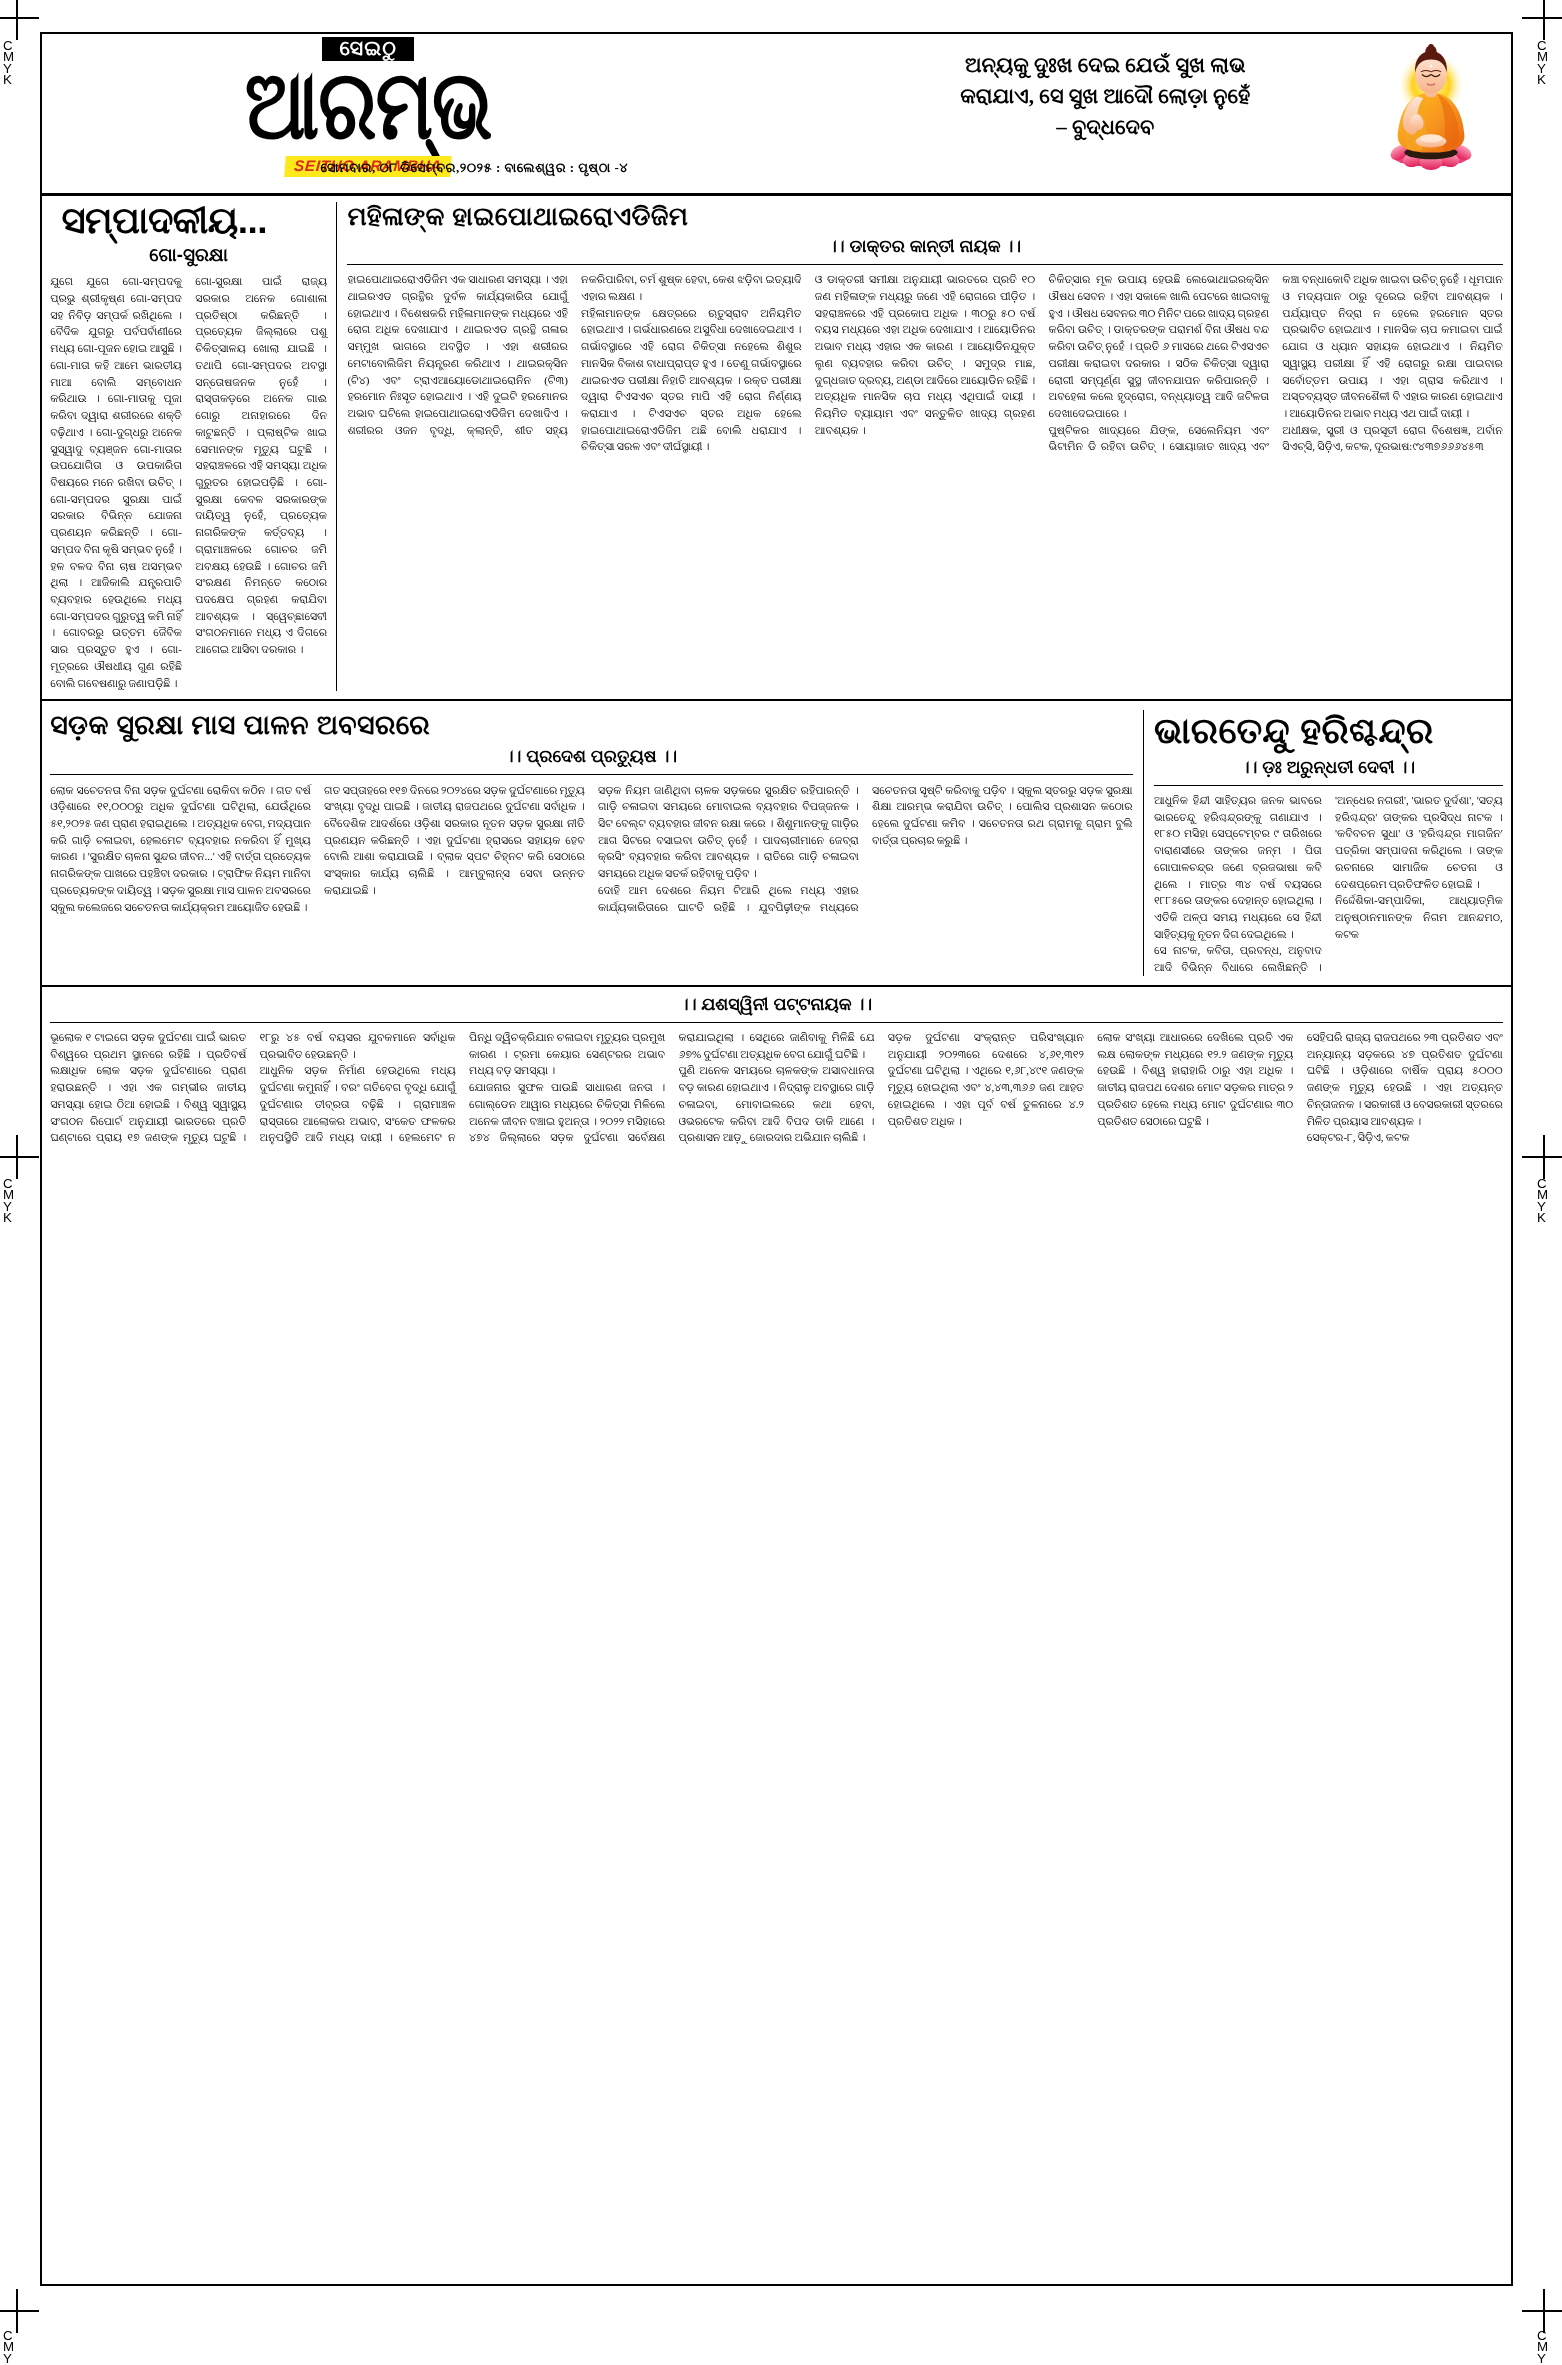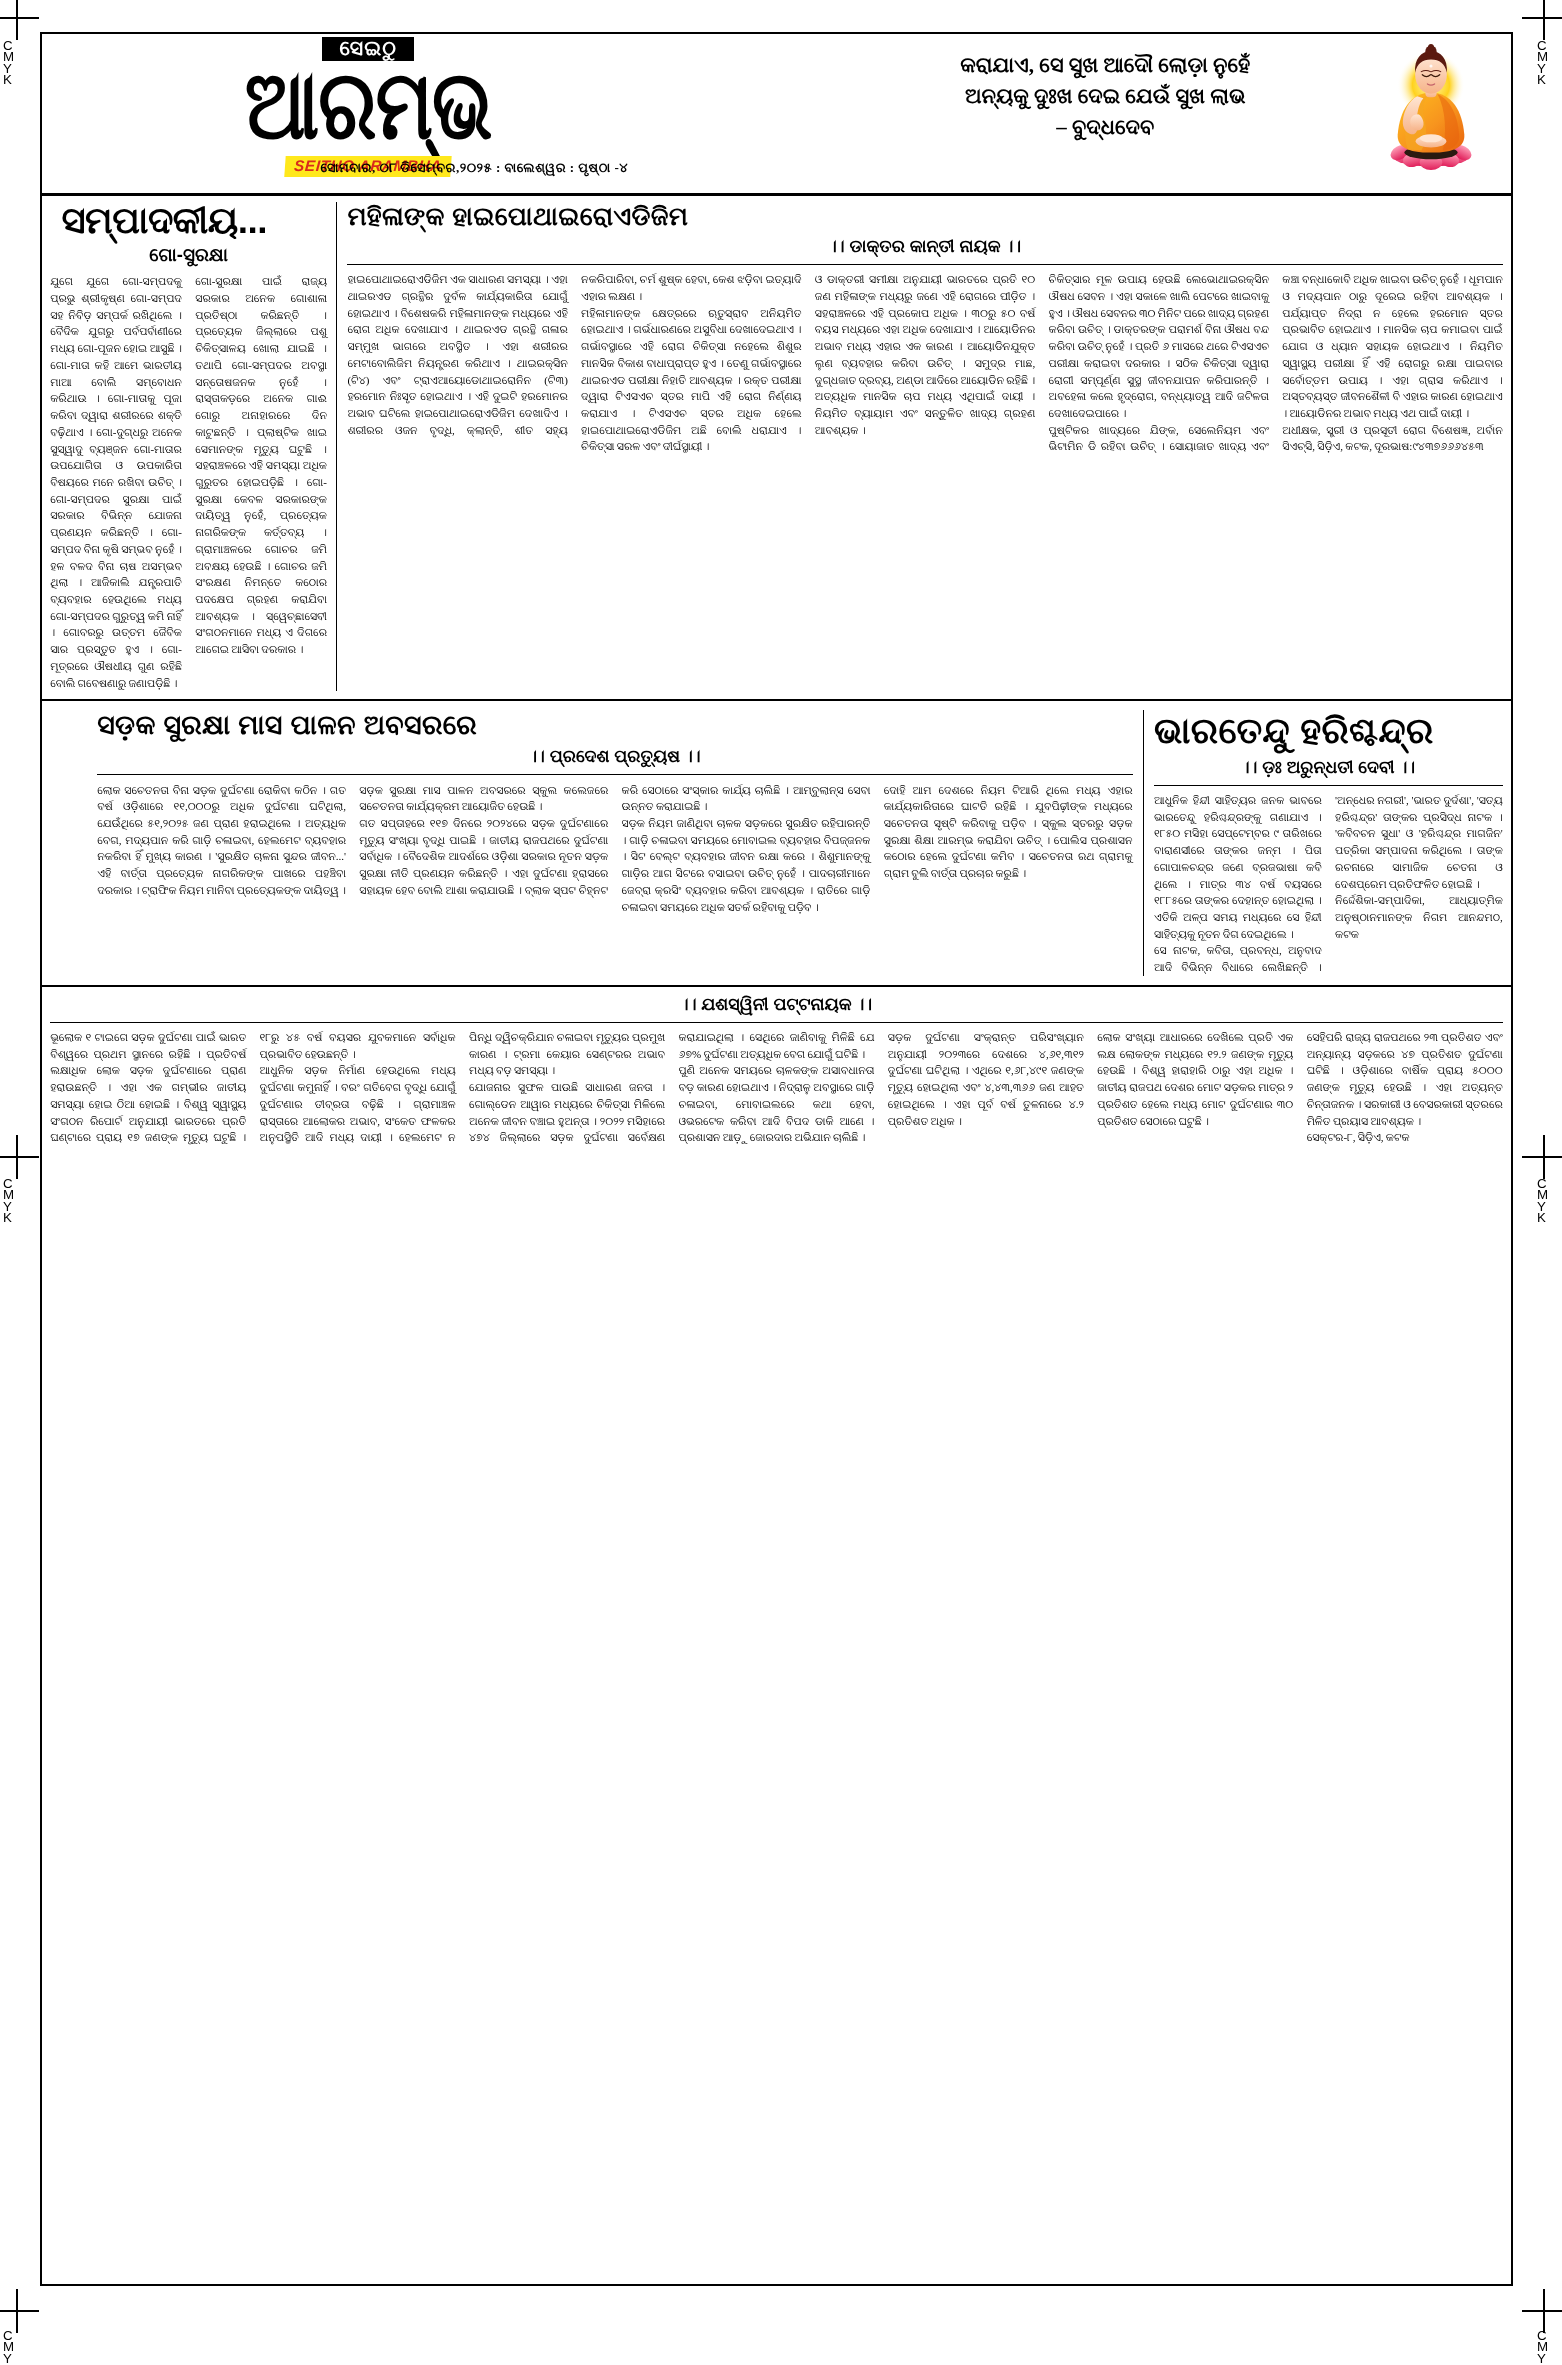--- a/index.html
+++ b/index.html
@@ -95,21 +95,21 @@
   .col-health{flex:1;padding-left:10.2px;box-sizing:border-box;}
 
   .edit-title{
     font-size:37px;font-weight:900;text-align:left;padding-left:11.3px;
     font-family:"Liberation Sans","DejaVu Sans",sans-serif;
     letter-spacing:-0.5px;line-height:1.05;
   }
   .edit-sub{font-size:18.4px;font-weight:700;text-align:center;margin:3.1px 0 7.2px;
     font-family:"Liberation Sans","DejaVu Sans",sans-serif;}
 
-  .mid-row{display:flex;margin-top:9.2px;margin-left:47px;}
+  .mid-row{display:flex;margin-top:9.2px;}
   .mid-left{flex:1;padding-right:10.2px;box-sizing:border-box;border-right:1px solid #000;}
   .mid-right{width:359px;flex:0 0 359px;padding-left:10.2px;box-sizing:border-box;}
 
   .banner-hdl{font-size:29px;line-height:1.15;}
   .bottom-sec{margin-top:7.2px;}
 </style>
 </head>
 <body>
 
 <div class="regmark" style="left:-5.1px;top:-4.1px;"></div>
@@ -167,22 +167,22 @@
       </div>
       <div class="arambha">ଆରମ୍ଭ</div>
       <div>
         <span class="seitho-arambha">SEITHO ARAMBHA</span>
       </div>
     </div>
 
     <div class="dateline">ସୋମବାର, ୦୮ ଡିସେମ୍ବର,୨୦୨୫ : ବାଲେଶ୍ୱର : ପୃଷ୍ଠା -୪</div>
 
     <div class="quote-block">
+      <div>ଅନ୍ୟକୁ ଦୁଃଖ ଦେଇ ଯେଉଁ ସୁଖ ଲାଭ</div>
       <div>କରାଯାଏ, ସେ ସୁଖ ଆଦୌ ଲୋଡ଼ା ନୁହେଁ</div>
-      <div>ଅନ୍ୟକୁ ଦୁଃଖ ଦେଇ ଯେଉଁ ସୁଖ ଲାଭ</div>
       <div class="quote-attr">– ବୁଦ୍ଧଦେବ</div>
     </div>
 
     <div class="buddha">
       <svg viewBox="0 0 210 250" width="108" height="128" aria-hidden="true">
         <defs>
           <radialGradient id="halo" cx="50%" cy="50%" r="50%">
             <stop offset="0%" stop-color="#FFF9B0"></stop>
             <stop offset="55%" stop-color="#FFD21E"></stop>
             <stop offset="100%" stop-color="#FFFFFF" stop-opacity="0"></stop>

